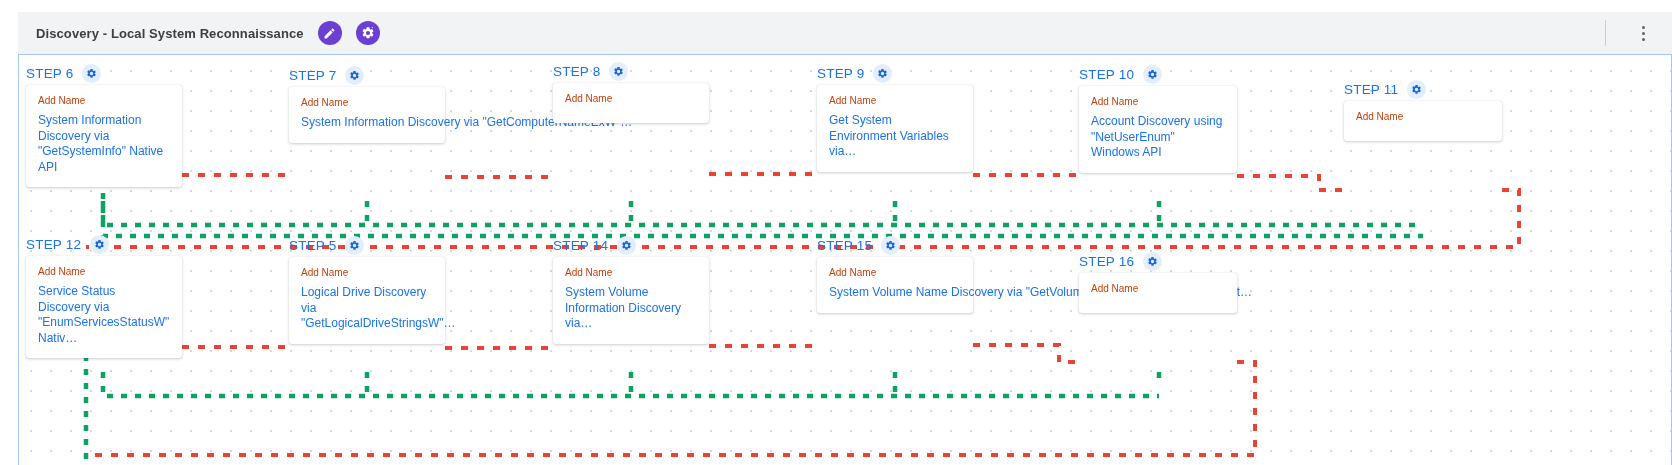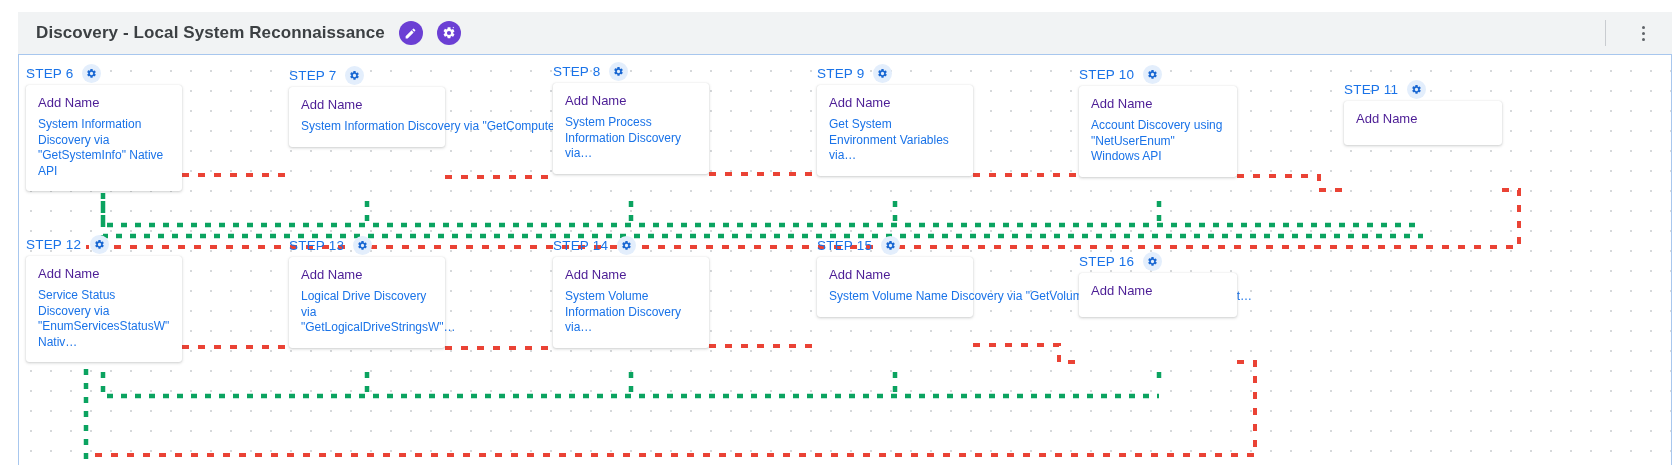--- a/index.html
+++ b/index.html
@@ -10,21 +10,21 @@
   }
   #app { position: relative; width: 1672px; height: 465px; background:#fff; }
 
   
   .header {
     position: absolute; left: 18px; top: 12px; width: 1654px; height: 42px;
     background: #f1f3f4;
     display: flex; align-items: center; padding: 0 0 0 18px;
   }
   .header-title {
-    font-size: 17px; font-weight: bold; color: #3c4043; letter-spacing: .1px;
+    font-size: 13px; font-weight: bold; color: #3c4043; letter-spacing: .1px;
     white-space: nowrap;
   }
   .round-btn {
     width: 24px; height: 24px; border-radius: 50%;
     background: #6b3fd4; display: inline-flex; align-items: center;
     justify-content: center; margin-left: 14px; cursor: pointer; flex: 0 0 auto;
   }
   .round-btn svg { display:block; }
   .header-right { margin-left: auto; display: flex; align-items: center; height: 100%; }
   .hdr-divider { width: 1px; height: 26px; background: #c9ccd0; margin-right: 26px; }
@@ -57,21 +57,21 @@
     display: inline-flex; align-items: center; justify-content: center;
     margin-left: 9px; cursor: pointer; flex: 0 0 auto;
   }
   .card {
     background: #ffffff; border-radius: 3px;
     box-shadow: 0 1px 3px rgba(60,64,67,.26), 0 0 1px rgba(60,64,67,.18);
     padding: 10px 12px 12px 12px;
     position: relative;
   }
   .card-placeholder {
-    font-size: 13px; color: #4c1d95; margin-bottom: 7px; white-space: nowrap;
+    font-size: 10px; color: #c2410c; margin-bottom: 7px; white-space: nowrap;
     cursor: text;
   }
   .card-title {
     font-size: 12px; color: #1a73e8; line-height: 15.5px; cursor: pointer;
   }
   .card.clip .card-title { white-space: nowrap; }
   .card.clip { overflow: visible; }
 </style>
 </head>
 <body>
@@ -169,21 +169,20 @@
           <div class="node-head">
             <span class="node-label">STEP 8</span>
             <span class="gear-badge">
               <svg width="11" height="11" viewBox="0 0 24 24">
                 <path fill="#1967d2" d="M19.14 12.94a7.6 7.6 0 0 0 .06-.94 7.6 7.6 0 0 0-.06-.94l2.03-1.58a.48.48 0 0 0 .12-.61l-1.92-3.32a.48.48 0 0 0-.59-.22l-2.39.96a7.03 7.03 0 0 0-1.62-.94l-.36-2.54A.47.47 0 0 0 13.93 2h-3.84a.47.47 0 0 0-.47.4l-.36 2.54c-.59.24-1.13.56-1.62.94l-2.39-.96a.48.48 0 0 0-.59.22L2.74 8.46a.48.48 0 0 0 .12.61l2.03 1.58c-.04.31-.06.63-.06.94s.02.63.06.94l-2.03 1.58a.48.48 0 0 0-.12.61l1.92 3.32c.12.22.38.3.59.22l2.39-.96c.49.38 1.03.7 1.62.94l.36 2.54c.4.24.24.4.47.4h3.84c.24 0 .44-.17.47-.4l.36-2.54c.59-.24 1.13-.56 1.62-.94l2.39.96c.22.08.47 0 .59-.22l1.92-3.32a.48.48 0 0 0-.12-.61l-2.03-1.58zM12 15.6A3.6 3.6 0 1 1 12 8.4a3.6 3.6 0 0 1 0 7.2z"></path>
               </svg>
             </span>
           </div>
           <div class="card">
             <div class="card-placeholder">Add Name</div>
-            <div class="card-title">System Process Information Discovery via…</div>
           </div>
         </div>
         <div class="node" style="left: 798px; top: 8px; width: 156px;">
           <div class="node-head">
             <span class="node-label">STEP 9</span>
             <span class="gear-badge">
               <svg width="11" height="11" viewBox="0 0 24 24">
                 <path fill="#1967d2" d="M19.14 12.94a7.6 7.6 0 0 0 .06-.94 7.6 7.6 0 0 0-.06-.94l2.03-1.58a.48.48 0 0 0 .12-.61l-1.92-3.32a.48.48 0 0 0-.59-.22l-2.39.96a7.03 7.03 0 0 0-1.62-.94l-.36-2.54A.47.47 0 0 0 13.93 2h-3.84a.47.47 0 0 0-.47.4l-.36 2.54c-.59.24-1.13.56-1.62.94l-2.39-.96a.48.48 0 0 0-.59.22L2.74 8.46a.48.48 0 0 0 .12.61l2.03 1.58c-.04.31-.06.63-.06.94s.02.63.06.94l-2.03 1.58a.48.48 0 0 0-.12.61l1.92 3.32c.12.22.38.3.59.22l2.39-.96c.49.38 1.03.7 1.62.94l.36 2.54c.4.24.24.4.47.4h3.84c.24 0 .44-.17.47-.4l.36-2.54c.59-.24 1.13-.56 1.62-.94l2.39.96c.22.08.47 0 .59-.22l1.92-3.32a.48.48 0 0 0-.12-.61l-2.03-1.58zM12 15.6A3.6 3.6 0 1 1 12 8.4a3.6 3.6 0 0 1 0 7.2z"></path>
               </svg>
             </span>
@@ -229,21 +228,21 @@
               </svg>
             </span>
           </div>
           <div class="card">
             <div class="card-placeholder">Add Name</div>
             <div class="card-title">Service Status Discovery via "EnumServicesStatusW" Nativ…</div>
           </div>
         </div>
         <div class="node" style="left: 270px; top: 180px; width: 156px;">
           <div class="node-head">
-            <span class="node-label">STEP 13</span>
+            <span class="node-label">STEP 5</span>
             <span class="gear-badge">
               <svg width="11" height="11" viewBox="0 0 24 24">
                 <path fill="#1967d2" d="M19.14 12.94a7.6 7.6 0 0 0 .06-.94 7.6 7.6 0 0 0-.06-.94l2.03-1.58a.48.48 0 0 0 .12-.61l-1.92-3.32a.48.48 0 0 0-.59-.22l-2.39.96a7.03 7.03 0 0 0-1.62-.94l-.36-2.54A.47.47 0 0 0 13.93 2h-3.84a.47.47 0 0 0-.47.4l-.36 2.54c-.59.24-1.13.56-1.62.94l-2.39-.96a.48.48 0 0 0-.59.22L2.74 8.46a.48.48 0 0 0 .12.61l2.03 1.58c-.04.31-.06.63-.06.94s.02.63.06.94l-2.03 1.58a.48.48 0 0 0-.12.61l1.92 3.32c.12.22.38.3.59.22l2.39-.96c.49.38 1.03.7 1.62.94l.36 2.54c.4.24.24.4.47.4h3.84c.24 0 .44-.17.47-.4l.36-2.54c.59-.24 1.13-.56 1.62-.94l2.39.96c.22.08.47 0 .59-.22l1.92-3.32a.48.48 0 0 0-.12-.61l-2.03-1.58zM12 15.6A3.6 3.6 0 1 1 12 8.4a3.6 3.6 0 0 1 0 7.2z"></path>
               </svg>
             </span>
           </div>
           <div class="card">
             <div class="card-placeholder">Add Name</div>
             <div class="card-title">Logical Drive Discovery via "GetLogicalDriveStringsW"…</div>
           </div>

